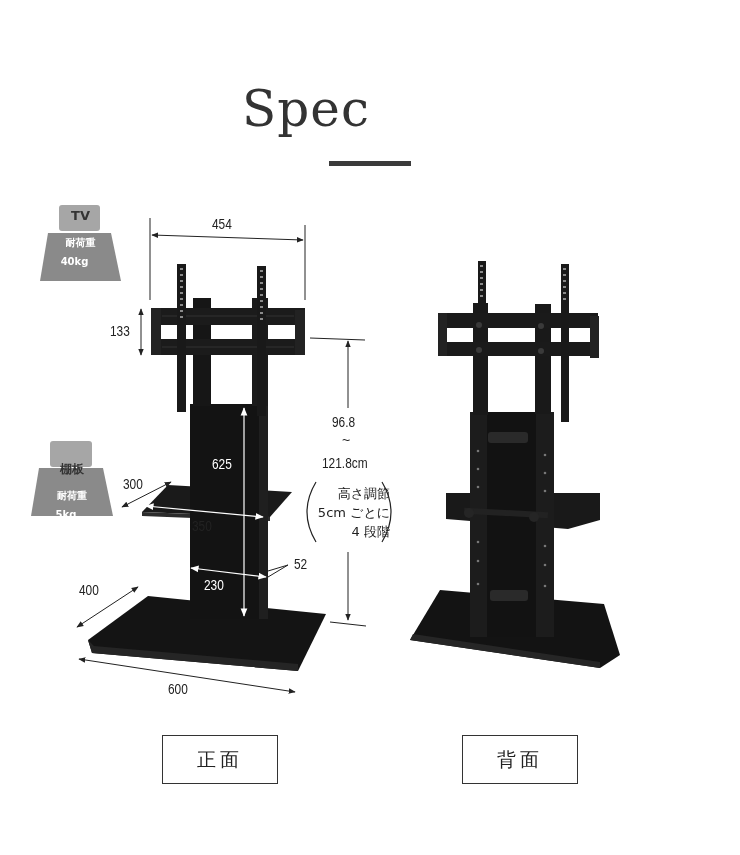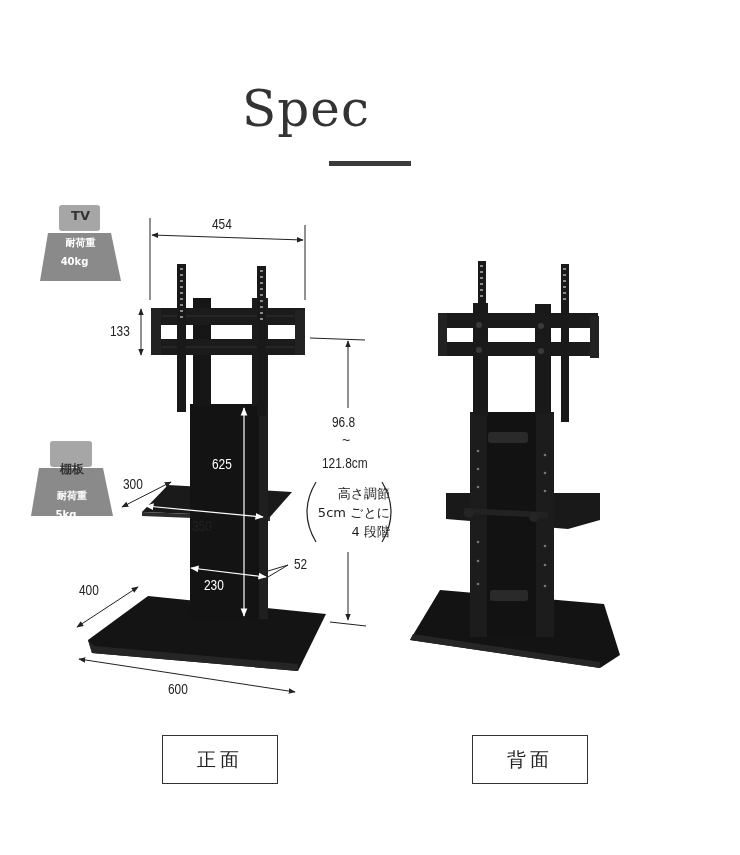--- a/index.html
+++ b/index.html
@@ -210,13 +210,13 @@
 <div class="dim narrow" style="left:79px; top:582px;">400</div>
 <div class="dim narrow" style="left:168px; top:681px;">600</div>
 
 <div class="note" style="left:310px; top:484px; width:80px;">
   <div>高さ調節</div>
   <div>5cm ごとに</div>
   <div>4 段階</div>
 </div>
 
 <div class="label-btn" style="left:162px; top:735px;">正面</div>
-<div class="label-btn" style="left:462px; top:735px;margin-left:10px;">背面</div>
+<div class="label-btn" style="left:462px; top:735px;">背面</div>
 
 </body></html>

